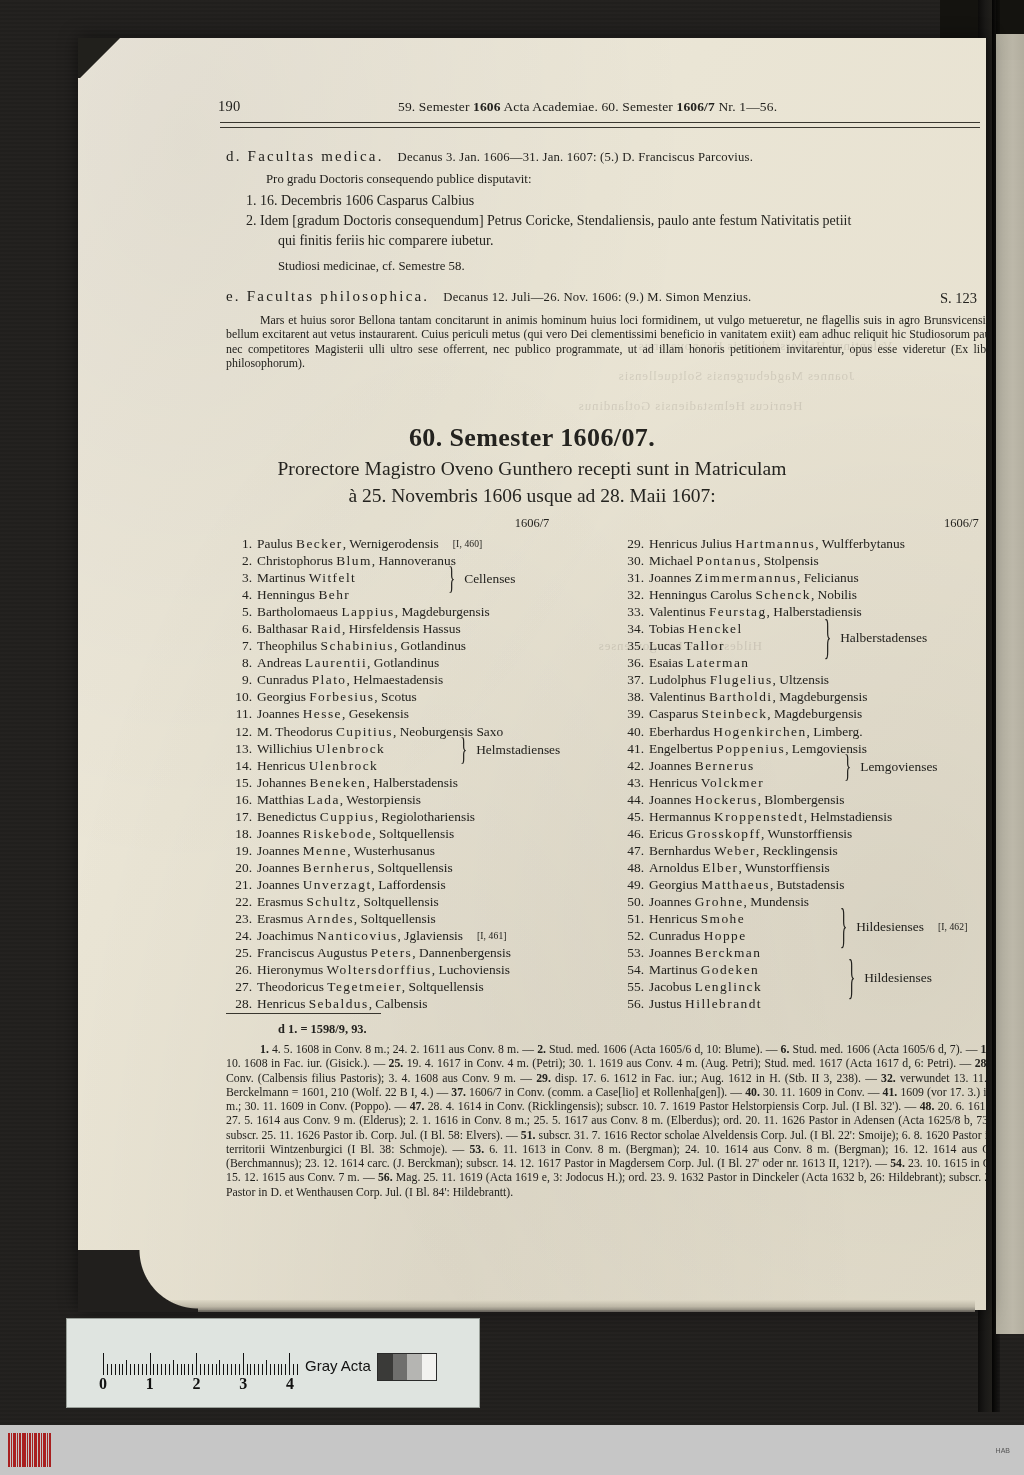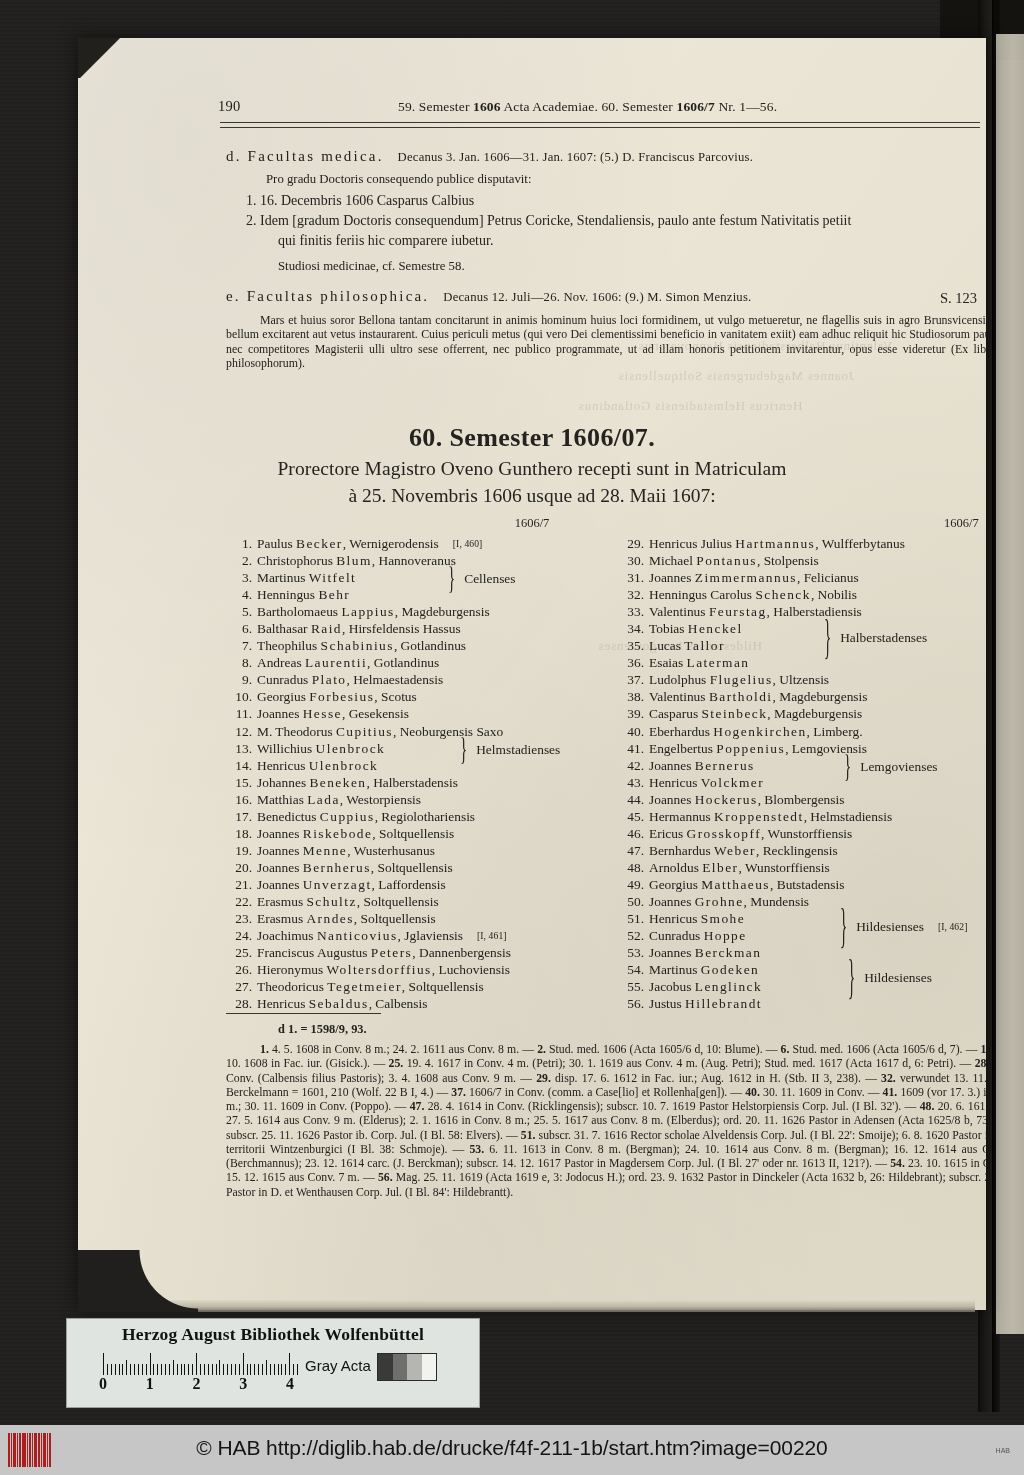--- a/index.html
+++ b/index.html
@@ -429,21 +429,20 @@
     <div class="blk" id="fn-d1"><b>d 1. = 1598/9, 93.</b></div>
     <div class="blk" id="fn-body"><b>1.</b> 4. 5. 1608 in Conv. 8 m.; 24. 2. 1611 aus Conv. 8 m. — <b>2.</b> Stud. med. 1606 (Acta 1605/6 d, 10: Blume). — <b>6.</b> Stud. med. 1606 (Acta 1605/6 d, 7). — <b>11.</b> disp. 27. 10. 1608 in Fac. iur. (Gisick.). — <b>25.</b> 19. 4. 1617 in Conv. 4 m. (Petri); 30. 1. 1619 aus Conv. 4 m. (Aug. Petri); Stud. med. 1617 (Acta 1617 d, 6: Petri). — <b>28.</b> 1606/7 in Conv. (Calbensis filius Pastoris); 3. 4. 1608 aus Conv. 9 m. — <b>29.</b> disp. 17. 6. 1612 in Fac. iur.; Aug. 1612 in H. (Stb. II 3, 238). — <b>32.</b> verwundet 13. 11. 1610 Joh. Berckelmann = 1601, 210 (Wolf. 22 B I, 4.) — <b>37.</b> 1606/7 in Conv. (comm. a Case[lio] et Rollenha[gen]). — <b>40.</b> 30. 11. 1609 in Conv. — <b>41.</b> 1609 (vor 17. 3.) in Conv. 10 m.; 30. 11. 1609 in Conv. (Poppo). — <b>47.</b> 28. 4. 1614 in Conv. (Ricklingensis); subscr. 10. 7. 1619 Pastor Helstorpiensis Corp. Jul. (I Bl. 32'). — <b>48.</b> 20. 6. 1613 in Conv.; 27. 5. 1614 aus Conv. 9 m. (Elderus); 2. 1. 1616 in Conv. 8 m.; 25. 5. 1617 aus Conv. 8 m. (Elberdus); ord. 20. 11. 1626 Pastor in Adensen (Acta 1625/8 b, 73: Elverus); subscr. 25. 11. 1626 Pastor ib. Corp. Jul. (I Bl. 58: Elvers). — <b>51.</b> subscr. 31. 7. 1616 Rector scholae Alveldensis Corp. Jul. (I Bl. 22': Smoije); 6. 8. 1620 Pastor in Zedelem territorii Wintzenburgici (I Bl. 38: Schmoje). — <b>53.</b> 6. 11. 1613 in Conv. 8 m. (Bergman); 24. 10. 1614 aus Conv. 8 m. (Bergman); 16. 12. 1614 aus Conv. 5 m. (Berchmannus); 23. 12. 1614 carc. (J. Berckman); subscr. 14. 12. 1617 Pastor in Magdersem Corp. Jul. (I Bl. 27' oder nr. 1613 II, 121?). — <b>54.</b> 23. 10. 1615 in Conv. 7 m.; 15. 12. 1615 aus Conv. 7 m. — <b>56.</b> Mag. 25. 11. 1619 (Acta 1619 e, 3: Jodocus H.); ord. 23. 9. 1632 Pastor in Dinckeler (Acta 1632 b, 26: Hildebrant); subscr. 24. 9. 1632 Pastor in D. et Wenthausen Corp. Jul. (I Bl. 84': Hildebrantt).</div>
 
   </div>
 </div>
 <div id="page-curl-tl"></div>
 <div id="page-leaves"></div>
 <div id="page-corner-bl"></div>
 
 <div id="target">
-  <div id="target-title">Herzog August Bibliothek Wolfenbüttel</div>
   <div id="ruler">
       <span class="tick" style="left: 0px; height: 22px;"></span>
       <span class="tick" style="left: 3.88px; height: 11px;"></span>
       <span class="tick" style="left: 7.76px; height: 11px;"></span>
       <span class="tick" style="left: 11.64px; height: 11px;"></span>
       <span class="tick" style="left: 15.52px; height: 11px;"></span>
       <span class="tick" style="left: 19.4px; height: 11px;"></span>
       <span class="tick" style="left: 23.28px; height: 15px;"></span>
       <span class="tick" style="left: 27.16px; height: 11px;"></span>
       <span class="tick" style="left: 31.04px; height: 11px;"></span>
@@ -517,15 +516,14 @@
       <i style="left: 19px; width: 1px; background: rgb(168, 31, 31);"></i>
       <i style="left: 21px; width: 2px; background: rgb(168, 31, 31);"></i>
       <i style="left: 24px; width: 1px; background: rgb(168, 31, 31);"></i>
       <i style="left: 26px; width: 3px; background: rgb(168, 31, 31);"></i>
       <i style="left: 30px; width: 2px; background: rgb(168, 31, 31);"></i>
       <i style="left: 33px; width: 1px; background: rgb(168, 31, 31);"></i>
       <i style="left: 35px; width: 3px; background: rgb(168, 31, 31);"></i>
       <i style="left: 39px; width: 1px; background: rgb(168, 31, 31);"></i>
       <i style="left: 41px; width: 2px; background: rgb(168, 31, 31);"></i>
     </div>
-  <div id="footer-url">© HAB http://diglib.hab.de/drucke/f4f-211-1b/start.htm?image=00220</div>
   <div id="footer-tiny">HAB</div>
 </div>
 
 </body></html>

